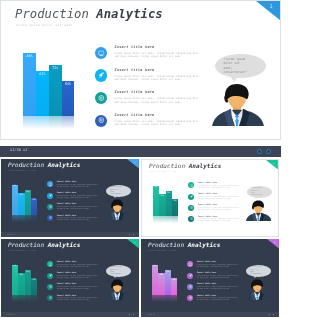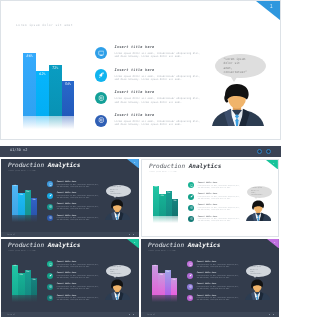--- a/index.html
+++ b/index.html
@@ -40,20 +40,21 @@
 <body>
 
 <div class="root">
 <div class="slide light" style="left:0px;top:0px;width:281px;height:140px;background:#ffffff;border:1px solid #dde2e7;">
       <div class="corner" style="width:24.2px;height:19.2px;">
         <svg class="tri" width="24.2" height="19.2" viewBox="0 0 24 19" preserveAspectRatio="none">
           <path d="M24 0 L24 19 L0 0 z" fill="#2e97de"></path>
         </svg>
         <span class="num" style="right:7.5px;top:4.2px;font-size:4.6px;opacity:.85;">1</span>
       </div>
+      <div class="s-title" style="left:14.0px;top:6.5px;font-size:12.2px;letter-spacing:0.05px;color:#53585f;"><span>Production</span> <span class="b" style="color:#3a3e45;">Analytics</span></div>
       <div class="s-sub" style="left:15.0px;top:22.6px;font-size:2.9px;letter-spacing:0.45px;color:#b9bfc6;">Lorem ipsum dolor sit amet</div>
       <div class="bars" style="left:22.3px;top:45.0px;width:51.2px;height:70.0px;">
         <div class="bar" style="left:0.0px;width:12.8px;height:63.0px;background:linear-gradient(180deg,#35aafc 0%,#2fa2f2 100%);">
           <span class="val" style="top:1.9px;font-size:3.3px;letter-spacing:0.1px;opacity:.93;">86%</span>
         </div>
         <div class="bar" style="left:12.8px;width:12.8px;height:45.0px;background:linear-gradient(180deg,#06b5fc 0%,#03aef4 100%);">
           <span class="val" style="top:1.9px;font-size:3.3px;letter-spacing:0.1px;opacity:.93;">62%</span>
         </div>
         <div class="bar" style="left:25.6px;width:12.8px;height:51.0px;background:linear-gradient(180deg,#0a9dc2 0%,#0892b4 100%);">
           <span class="val" style="top:1.9px;font-size:3.3px;letter-spacing:0.1px;opacity:.93;">72%</span>

